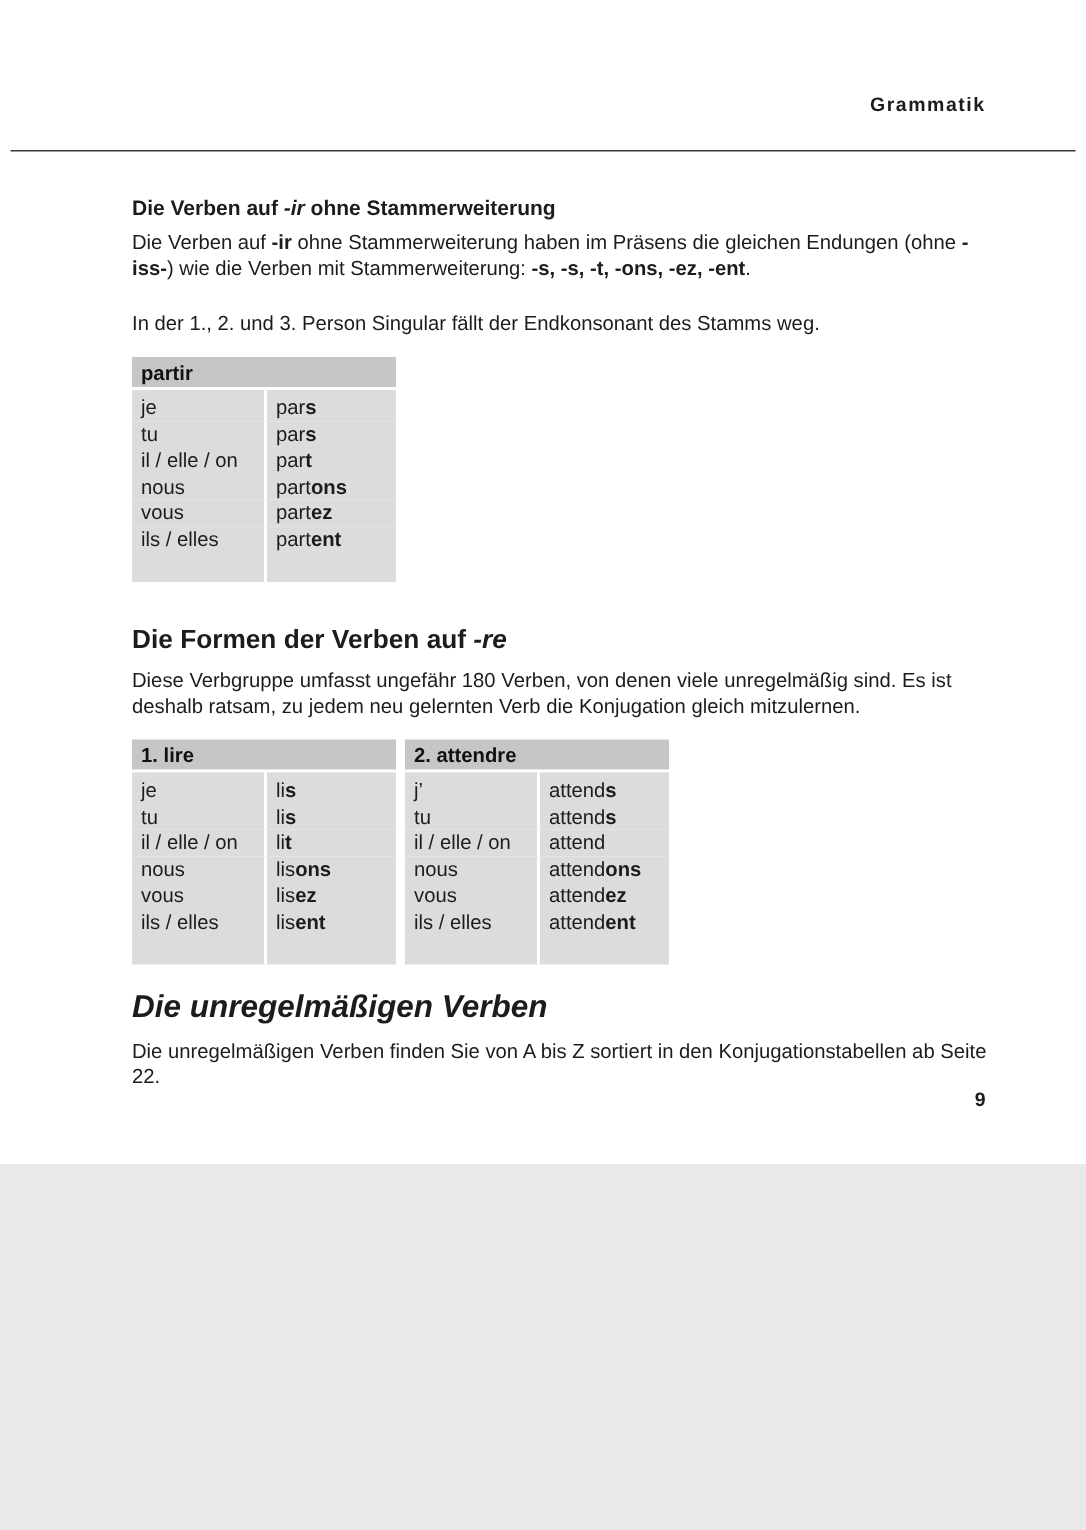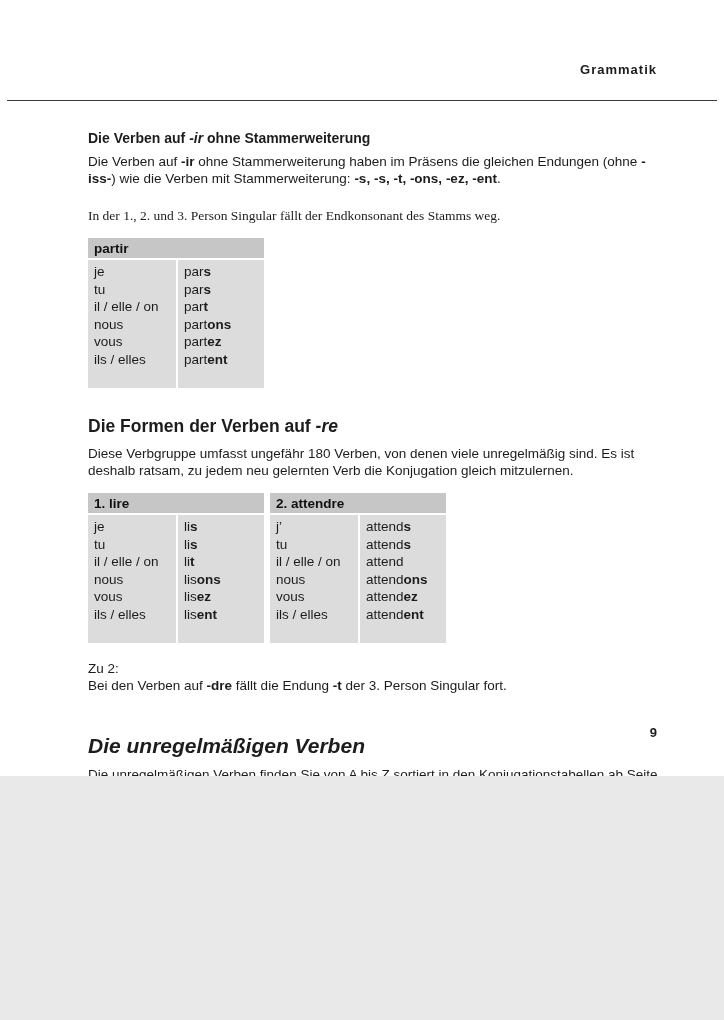--- a/index.html
+++ b/index.html
@@ -23,21 +23,21 @@
   .content {
     position:absolute; left:88px; top:130px; width:570px;
   }
   .subheading {
     margin:0 0 7px 0;
     font-size:14px; font-weight:bold;
   }
   .subheading em { font-style:italic; }
   p { margin:0; font-size:13.5px; line-height:17px; }
   .para1 { margin-bottom:20px; }
-  .para2 { margin-bottom:14px;font-family:Liberation Serif, serif; }
+  .para2 { margin-bottom:14px; }
   strong { font-weight:bold; }
 
   table.verb { border-collapse:separate; border-spacing:0; font-size:13.5px; }
   table.verb th {
     background:#c6c6c6; color:#111;
     font-weight:bold; text-align:left;
     padding:3px 18px 2px 6px;
     border-bottom:2px solid #ffffff;
   }
   table.verb td {
@@ -189,24 +189,20 @@
           </tr>
           <tr>
             <td class="pron">ils / elles</td>
             <td class="form"><span>attend</span><b>ent</b></td>
           </tr>
         </tbody>
       </table>
     </div>
 
 
-    <div class="note-block2">
-      <div class="note-label">Zu 2:</div>
-      <p class="note-text"><span>Bei den Verben auf </span><strong>-dre</strong><span> fällt die Endung </span><strong>-t</strong><span> der 3. Person Singular fort.</span></p>
-    </div>
 
     <h2 class="section3-heading">Die unregelmäßigen Verben</h2>
     <p>Die unregelmäßigen Verben finden Sie von A bis Z sortiert in den Konjugationstabellen ab Seite 22.</p>
 
   </div>
 
   <div class="page-number">9</div>
 
 </div>
 

